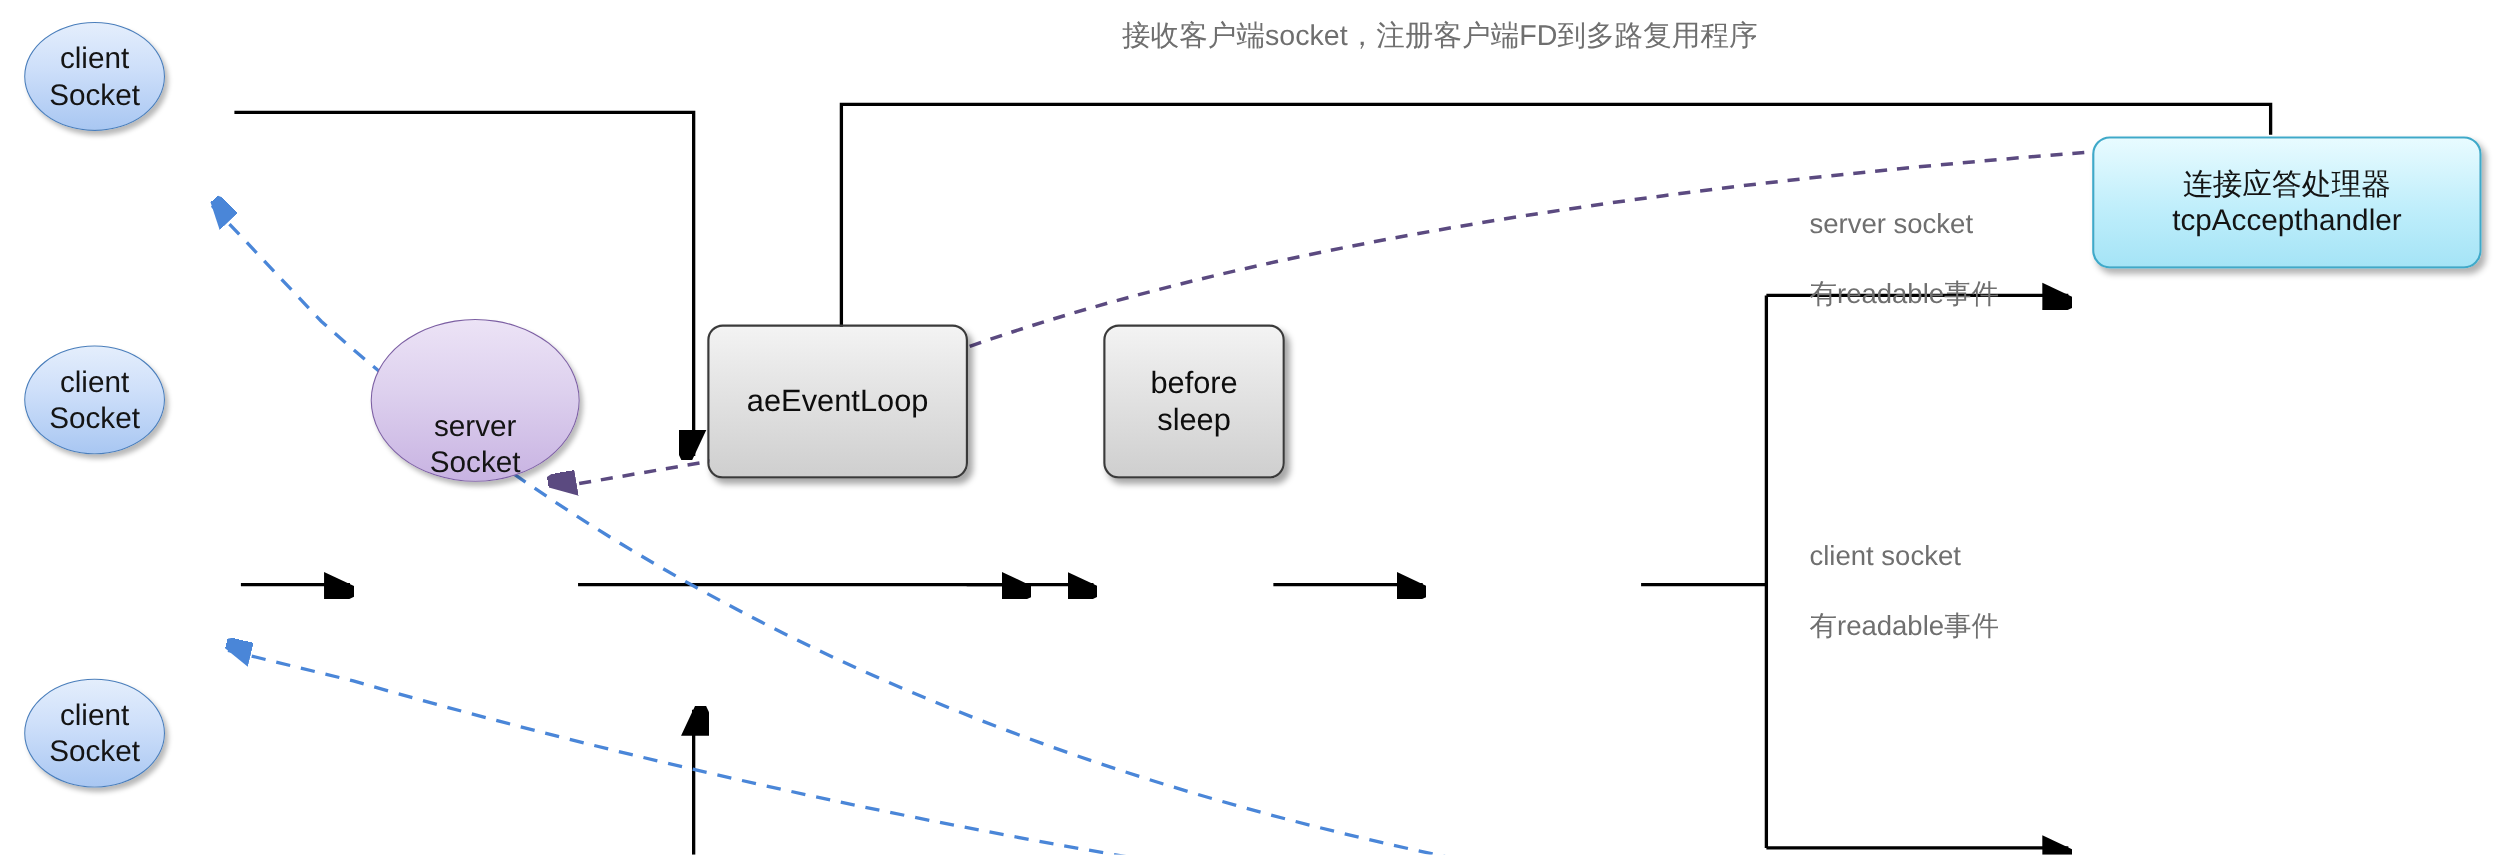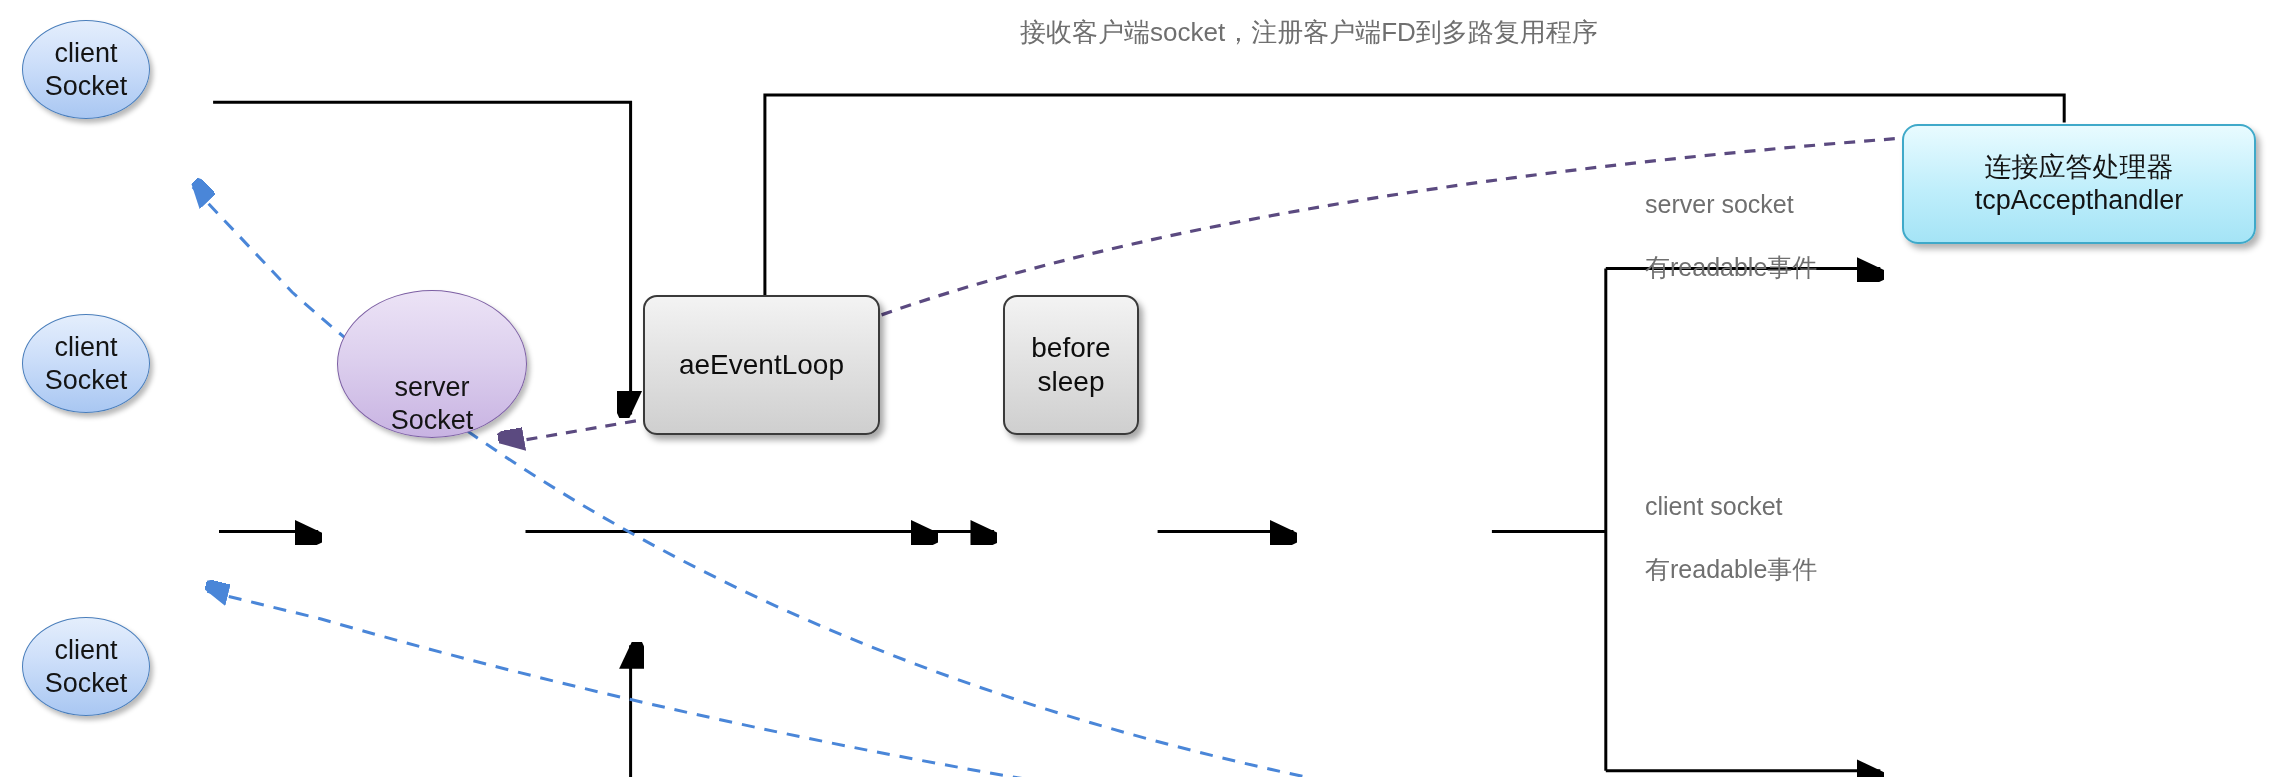--- a/index.html
+++ b/index.html
@@ -115,21 +115,21 @@
   </div>
 
   <div class="node ellipse server" style="left:337px;top:290px;width:190px;height:148px;">
     <span class="lbl"><span>server</span><br><span>Socket</span></span>
   </div>
 
   <div class="node proc" style="left:643px;top:295px;width:237px;height:140px;">
     <span class="lbl">aeEventLoop</span>
   </div>
 
-  <div class="node proc" style="left:1003px;top:295px;width:136px;height:140px;">
+  <div class="node proc" style="left:1003px;top:295px;width:165px;height:140px;">
     <span class="lbl">before
 sleep</span>
   </div>
 
 
   <div class="anno" style="left:1645px;top:158px;">
     <span>server socket</span><br>
     <span>有readable事件</span>
   </div>
 

